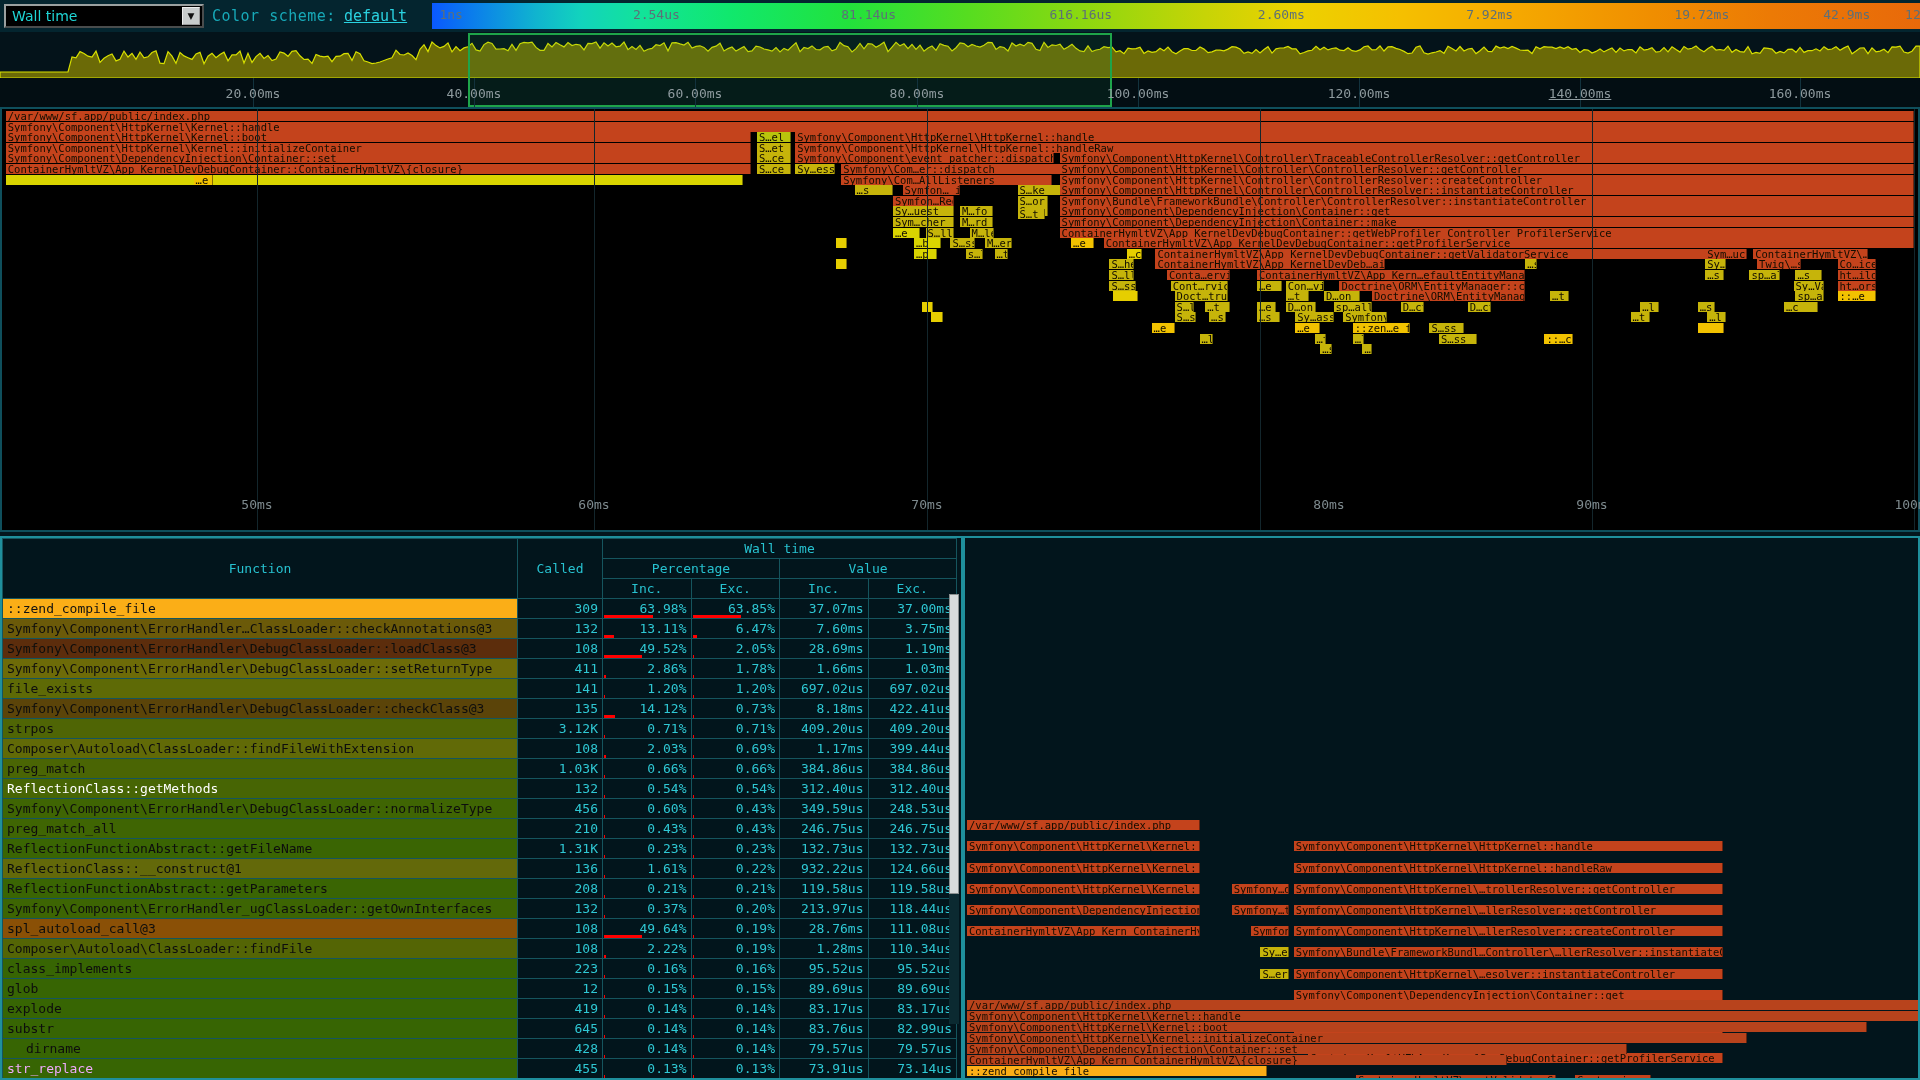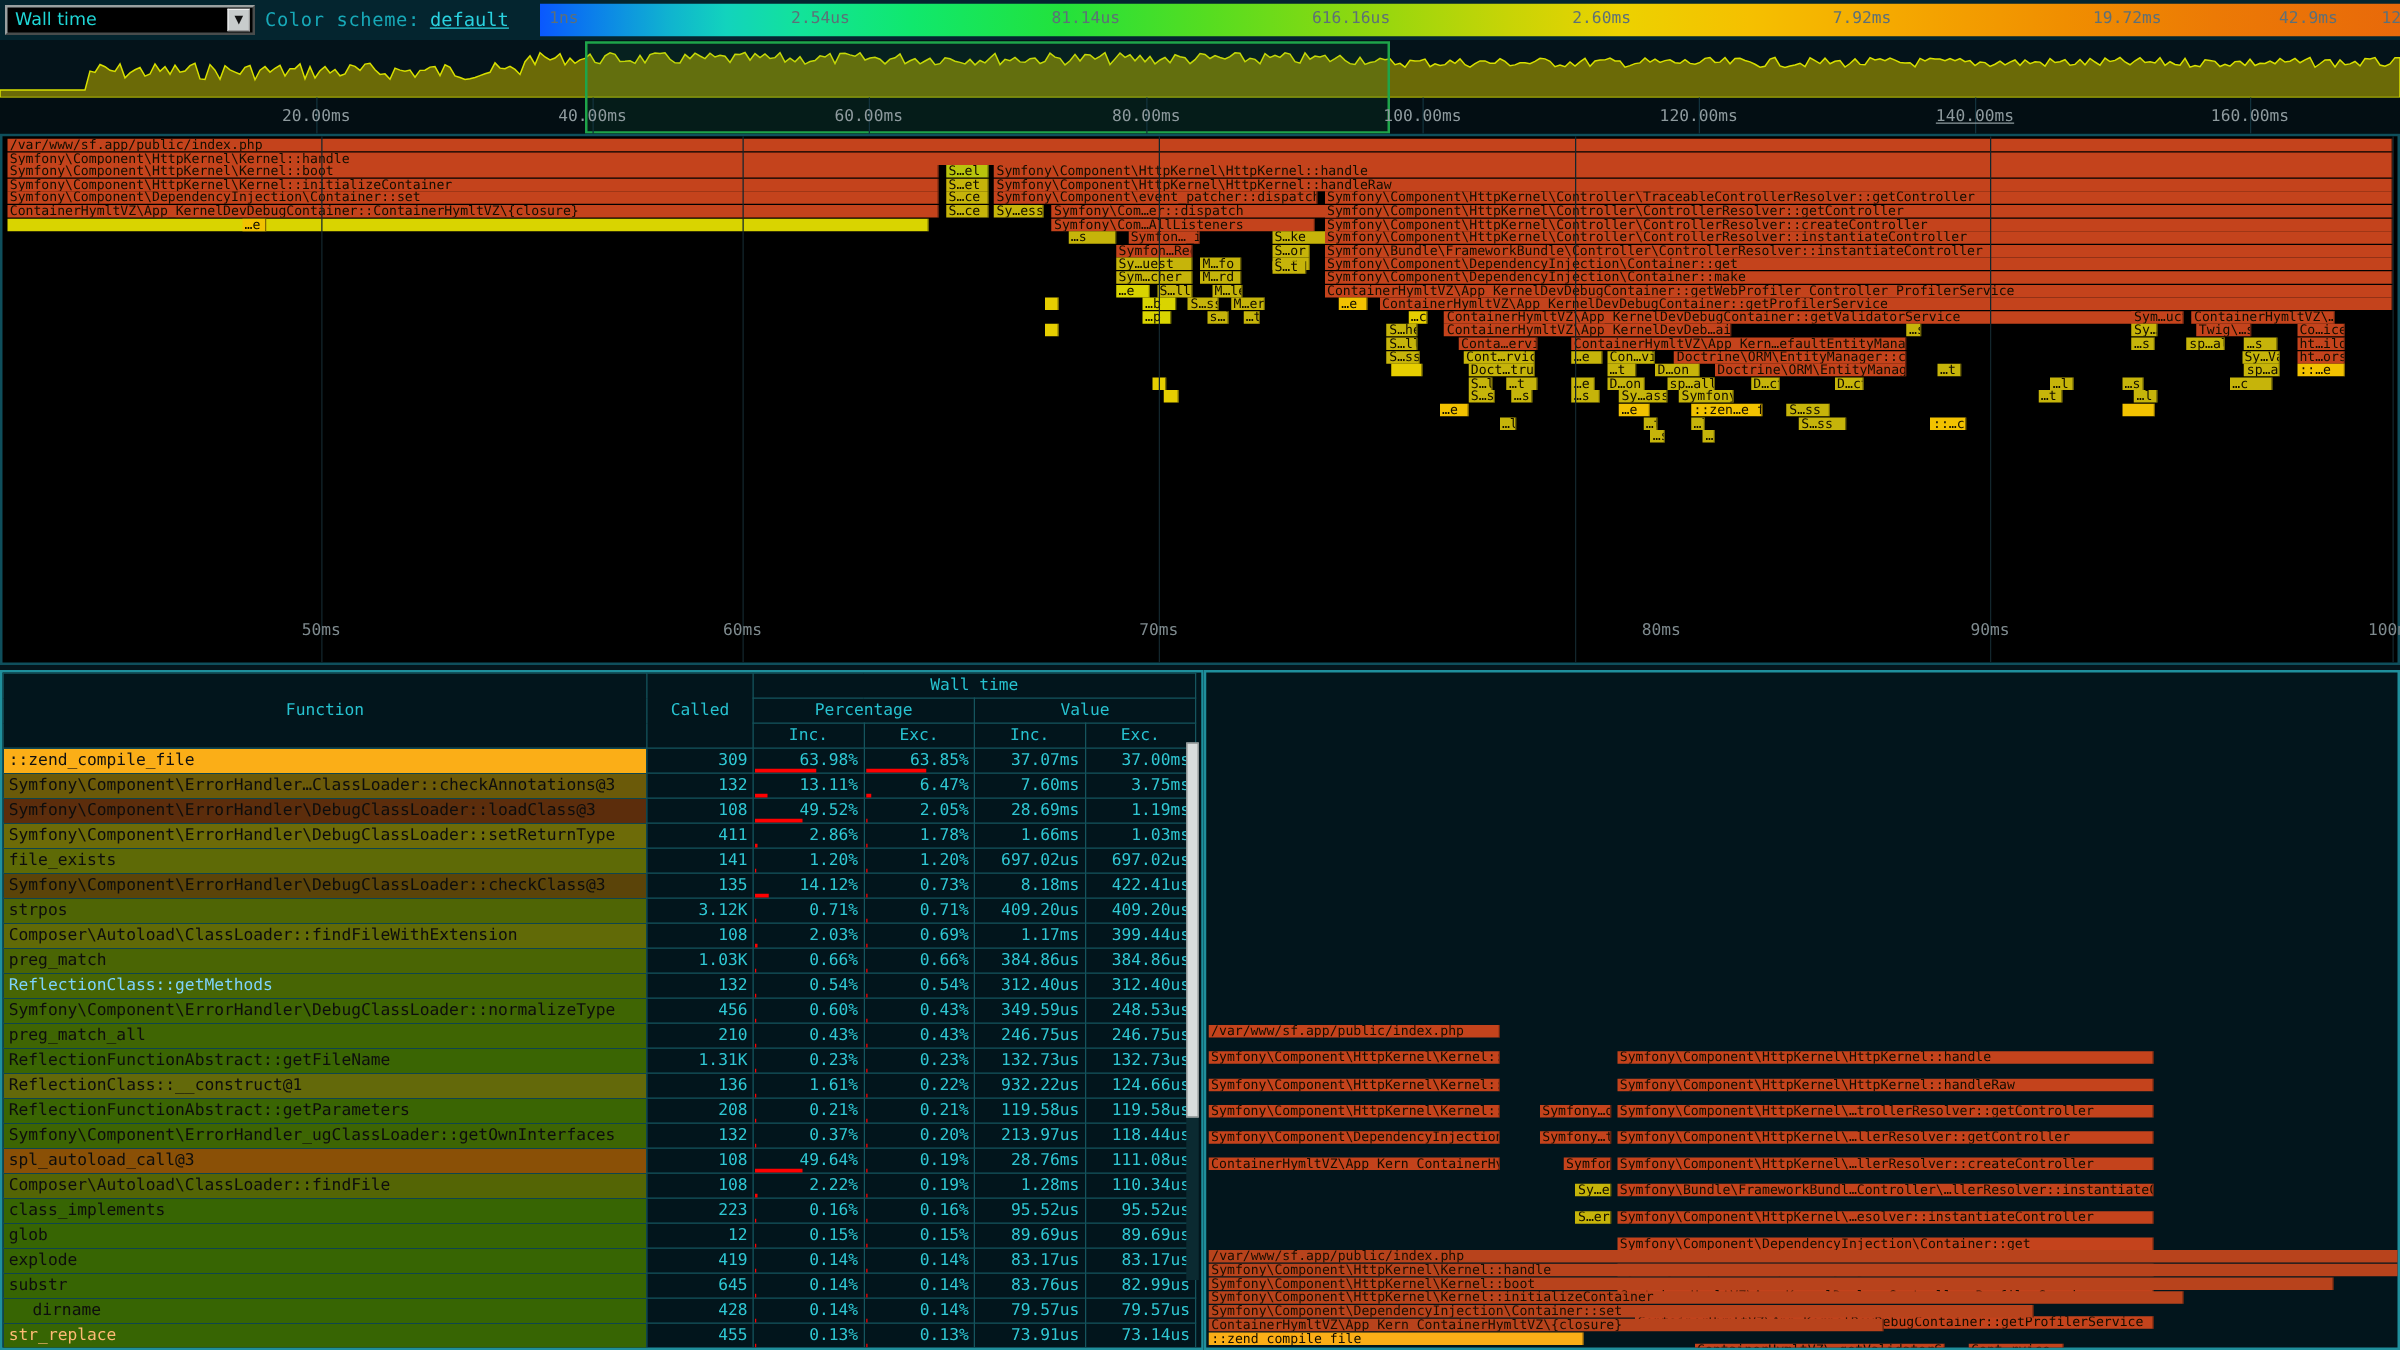--- a/index.html
+++ b/index.html
@@ -417,21 +417,21 @@
           </tr>
           <tr>
             <td class="fnname" style="background: rgb(74, 101, 4); color: rgb(13, 13, 13);">preg_match</td>
             <td class="num">1.03K</td>
             <td class="num">0.66%<div class="bar" style="width: 1px;"></div></td>
             <td class="num">0.66%<div class="bar" style="width: 1px;"></div></td>
             <td class="num">384.86us</td>
             <td class="num">384.86us</td>
           </tr>
           <tr>
-            <td class="fnname" style="background: rgb(71, 101, 4); color: #7dd3fc;">ReflectionClass::getMethods</td>
+            <td class="fnname" style="background: rgb(71, 101, 4); color: #ffffff;">ReflectionClass::getMethods</td>
             <td class="num">132</td>
             <td class="num">0.54%<div class="bar" style="width: 1px;"></div></td>
             <td class="num">0.54%<div class="bar" style="width: 1px;"></div></td>
             <td class="num">312.40us</td>
             <td class="num">312.40us</td>
           </tr>
           <tr>
             <td class="fnname" style="background: rgb(63, 101, 3); color: rgb(13, 13, 13);">Symfony\Component\ErrorHandler\DebugClassLoader::normalizeType</td>
             <td class="num">456</td>
             <td class="num">0.60%<div class="bar" style="width: 1px;"></div></td>
@@ -529,21 +529,21 @@
           </tr>
           <tr>
             <td class="fnname" style="background: rgb(55, 101, 3); color: rgb(13, 13, 13); padding-left: 23px;">dirname</td>
             <td class="num">428</td>
             <td class="num">0.14%<div class="bar" style="width: 1px;"></div></td>
             <td class="num">0.14%<div class="bar" style="width: 1px;"></div></td>
             <td class="num">79.57us</td>
             <td class="num">79.57us</td>
           </tr>
           <tr>
-            <td class="fnname" style="background: rgb(55, 101, 3); color: #fdba74;">str_replace</td>
+            <td class="fnname" style="background: rgb(55, 101, 3); color: #f0abfc;">str_replace</td>
             <td class="num">455</td>
             <td class="num">0.13%<div class="bar" style="width: 1px;"></div></td>
             <td class="num">0.13%<div class="bar" style="width: 1px;"></div></td>
             <td class="num">73.91us</td>
             <td class="num">73.14us</td>
           </tr>
         </tbody>
     </table>
     <div class="vscroll">
       <div class="thumb"></div>

